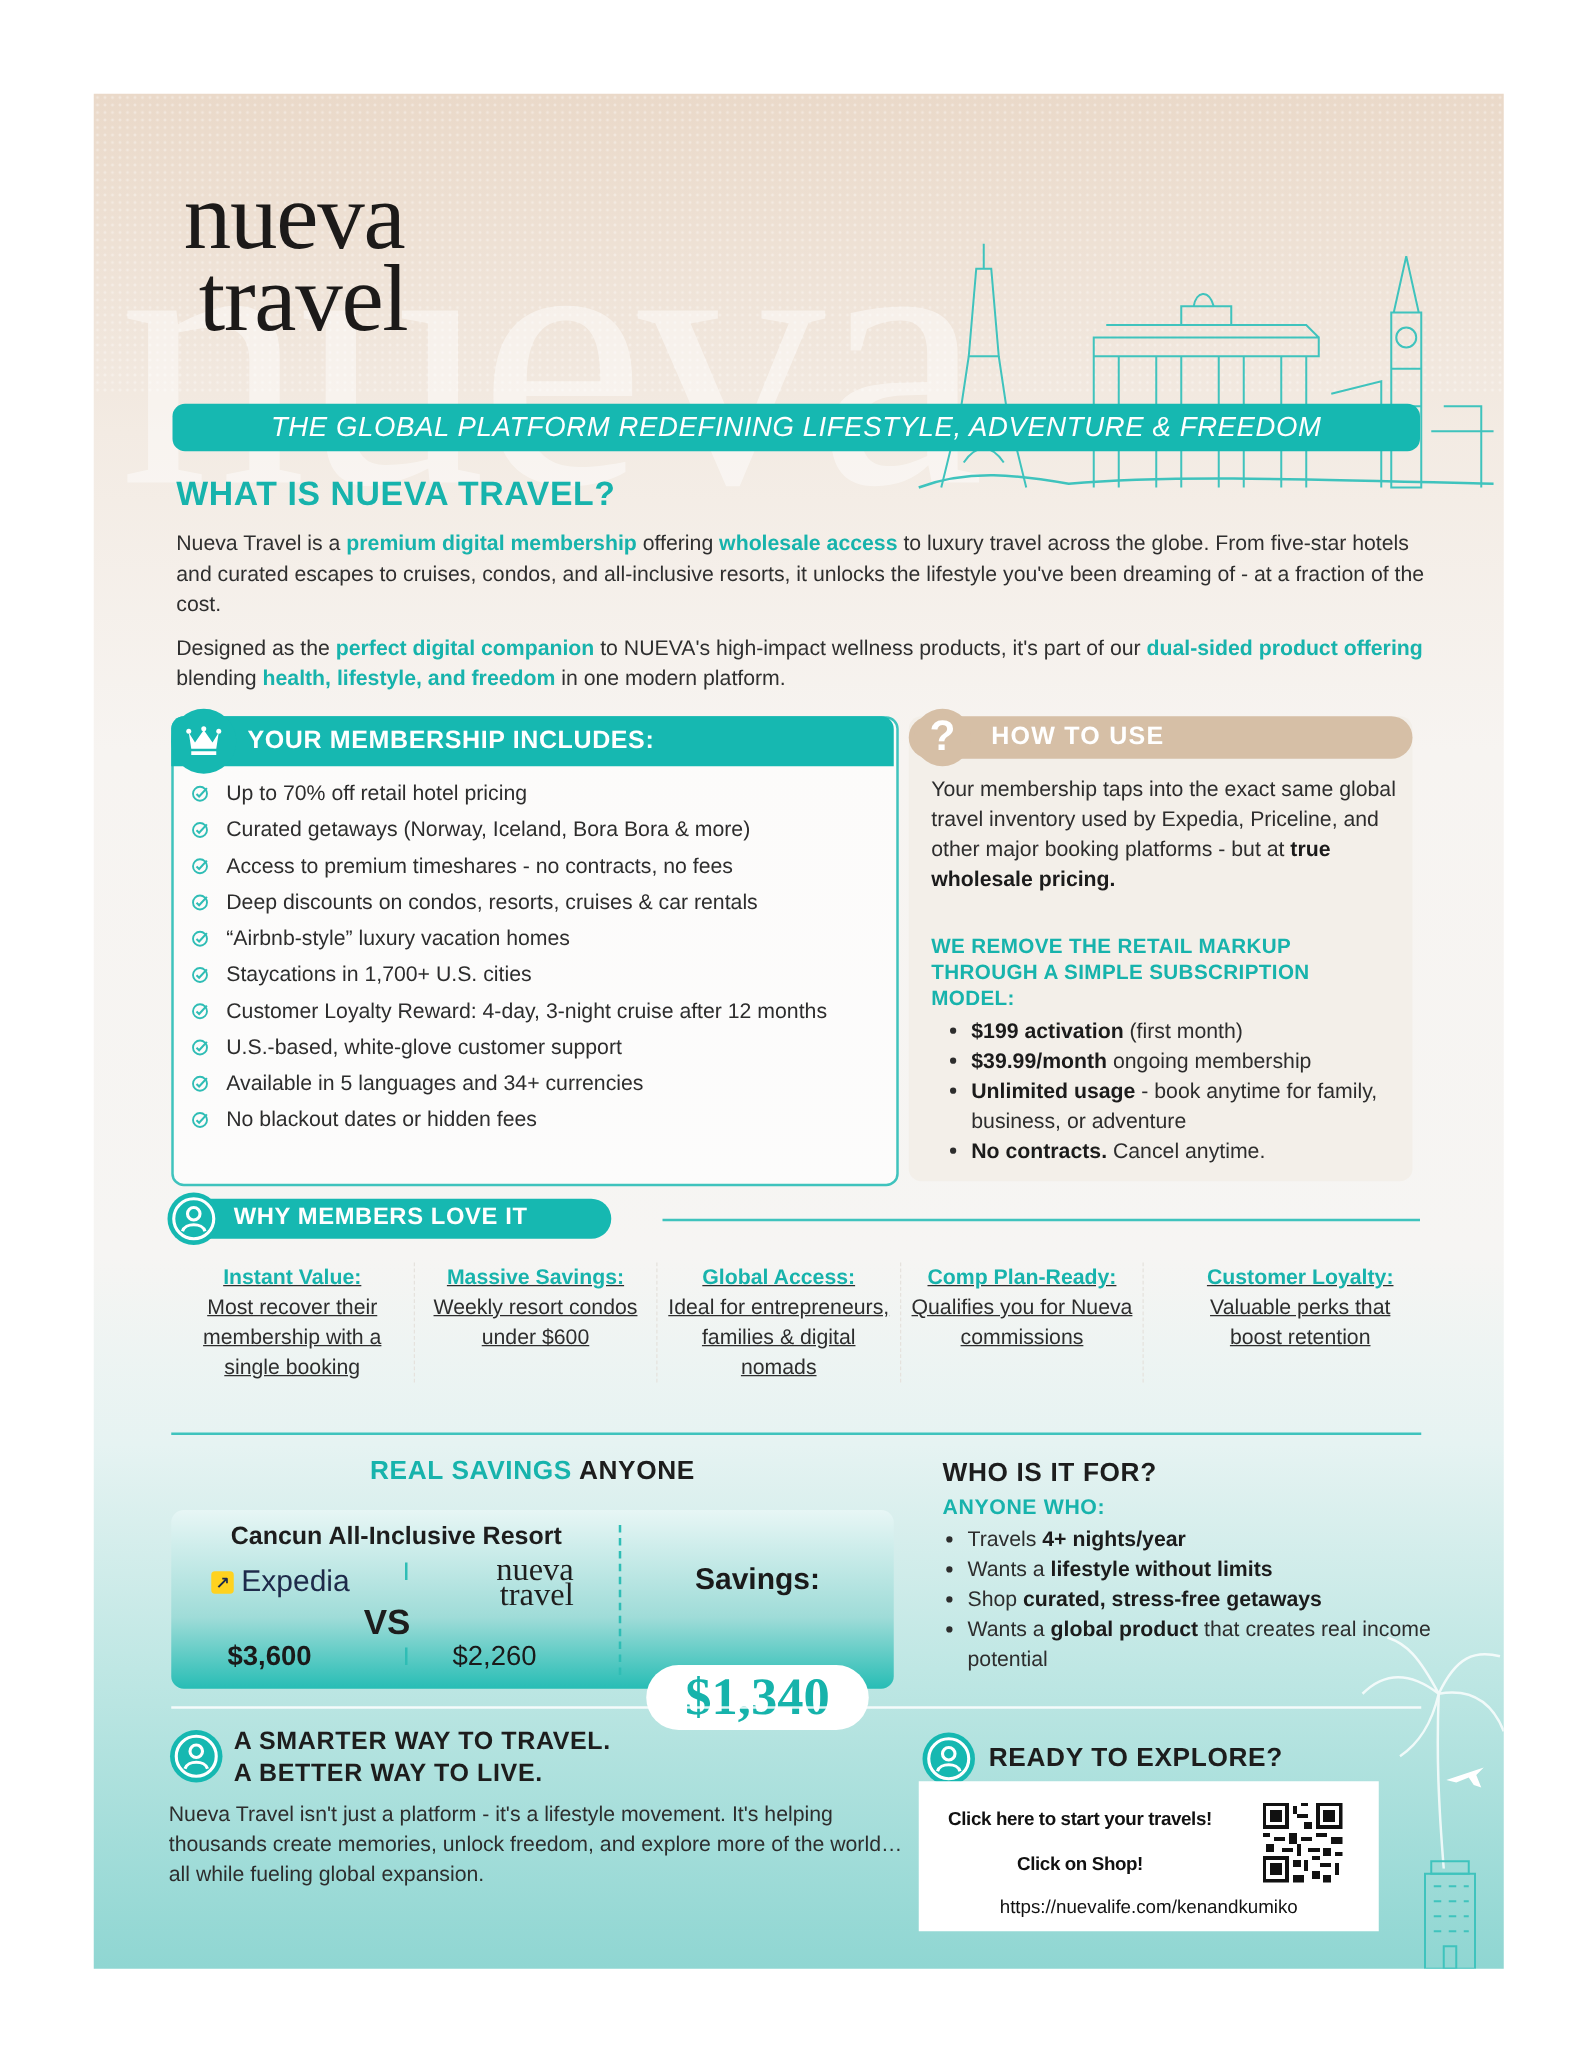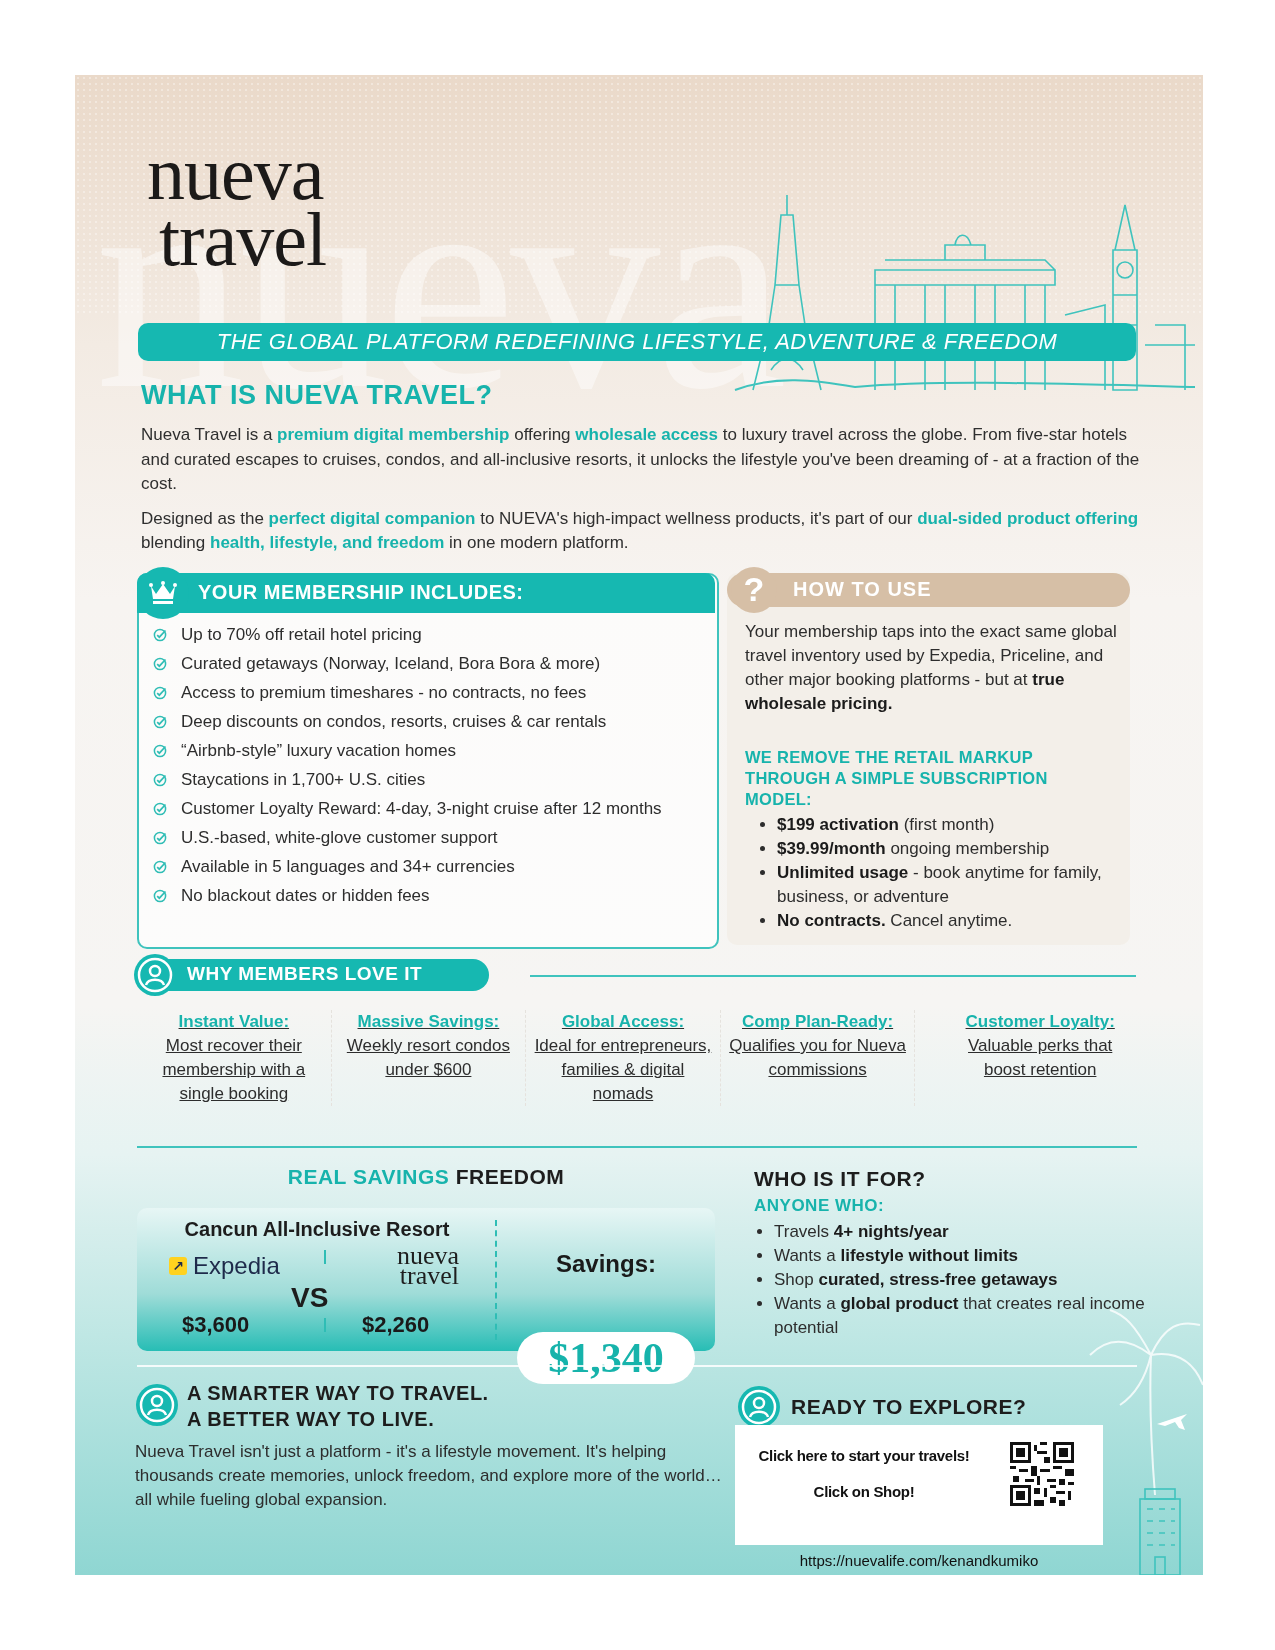--- a/index.html
+++ b/index.html
@@ -49,39 +49,39 @@
   .sav-title{position:absolute;left:62px;top:1090px;width:578px;text-align:center;font-weight:bold;font-size:21px;color:#1d1d1d;letter-spacing:.5px;}
   .sbox{position:absolute;left:62px;top:1133px;width:578px;height:143px;border-radius:10px;background:linear-gradient(180deg,#e7f6f5 0%,#9fdcd8 60%,#27bdb5 100%);}
   .sbox .resort{position:absolute;left:0;top:10px;width:360px;text-align:center;font-weight:bold;font-size:20px;color:#1d1d1d;}
   .exp-logo{position:absolute;left:32px;top:44px;font-size:24px;color:#1e2a4a;display:flex;align-items:center;gap:6px;}
   .exp-badge{width:18px;height:18px;background:#ffd21f;border-radius:3px;font-size:14px;line-height:18px;text-align:center;color:#1e2a4a;font-weight:bold;}
   .vs{position:absolute;left:154px;top:74px;font-weight:bold;font-size:28px;color:#1d1d1d;}
   .vbar{position:absolute;left:187px;top:42px;width:2px;height:14px;background:#2fbdb5;}
   .vbar2{position:absolute;left:187px;top:110px;width:2px;height:14px;background:#2fbdb5;}
   .nt-logo{position:absolute;left:230px;top:38px;font-family:"Liberation Serif","DejaVu Serif",serif;font-size:26px;line-height:20px;color:#1e1e1e;text-align:right;width:92px;}
   .price1{position:absolute;left:45px;top:104px;font-weight:bold;font-size:22px;color:#1a1a1a;}
-  .price2{position:absolute;left:225px;top:104px;font-weight:bold;font-size:22px;color:#1a1a1a;}
+  .price2{position:absolute;left:225px;top:104px;font-weight:normal;font-size:22px;color:#1a1a1a;}
   .sdiv{position:absolute;left:358px;top:12px;width:0;height:120px;border-left:2px dashed #2fbdb5;}
   .sv-label{position:absolute;left:360px;top:42px;width:218px;text-align:center;font-weight:bold;font-size:24px;color:#1a1a1a;}
   .sv-pill{position:absolute;left:380px;top:80px;width:178px;height:52px;background:#fff;border-radius:26px;text-align:center;font-family:"Liberation Serif","DejaVu Serif",serif;font-weight:bold;font-size:42px;line-height:52px;color:#16b3ab;margin-top:44px;}
   
   .who-title{position:absolute;left:679px;top:1092px;font-weight:bold;font-size:21px;color:#1d1d1d;letter-spacing:.5px;}
   .who-sub{position:absolute;left:679px;top:1121px;font-weight:bold;font-size:17px;color:#17b3ac;letter-spacing:.5px;}
   .who-list{position:absolute;left:679px;top:1145px;width:400px;margin:0;padding:0 0 0 20px;font-size:17px;line-height:24px;color:#2d2d2d;}
   .sep2{position:absolute;left:62px;top:1290px;width:1000px;height:2px;background:rgba(255,255,255,.85);}
   
   .sm-icon{position:absolute;left:60px;top:1308px;width:44px;height:44px;}
   .sm-title{position:absolute;left:112px;top:1305px;font-weight:bold;font-size:20px;line-height:26px;color:#1d1d1d;letter-spacing:.5px;}
   .sm-text{position:absolute;left:60px;top:1365px;width:600px;font-size:17px;line-height:24px;color:#2d2d2d;}
   .rd-icon{position:absolute;left:662px;top:1310px;width:44px;height:44px;}
   .rd-title{position:absolute;left:716px;top:1320px;font-weight:bold;font-size:21px;color:#1d1d1d;letter-spacing:.5px;}
   .cta{position:absolute;left:660px;top:1350px;width:368px;height:120px;background:#fff;}
   .cta .l1{position:absolute;left:14px;top:22px;width:230px;text-align:center;font-weight:bold;font-size:15px;color:#111;letter-spacing:-.3px;}
   .cta .l2{position:absolute;left:14px;top:58px;width:230px;text-align:center;font-weight:bold;font-size:15px;color:#111;letter-spacing:-.3px;}
-  .cta .url{position:absolute;left:0;top:92px;width:368px;text-align:center;font-size:15px;color:#111;margin-top:35px;}
+  .cta .url{position:absolute;left:0;top:92px;width:368px;text-align:center;font-size:15px;color:#111;}
   .qr{position:absolute;left:275px;top:17px;width:64px;height:64px;}
   .palm{position:absolute;left:1010px;top:1220px;width:120px;height:200px;}
   .hotel{position:absolute;left:1050px;top:1410px;width:70px;height:90px;}
   .plane{position:absolute;left:1080px;top:1335px;width:34px;height:24px;}
 </style>
 </head>
 <body>
 
 <div class="page">
   <div class="dots"></div>
@@ -195,21 +195,21 @@
   <div class="why-line"></div>
   <div class="why-cols" id="whycols">
       <div class="why-col"><span class="t">Instant Value:</span><span>Most recover their membership with a single booking</span></div>
       <div class="why-col"><span class="t">Massive Savings:</span><span>Weekly resort condos under $600</span></div>
       <div class="why-col"><span class="t">Global Access:</span><span>Ideal for entrepreneurs, families &amp; digital nomads</span></div>
       <div class="why-col"><span class="t">Comp Plan-Ready:</span><span>Qualifies you for Nueva commissions</span></div>
       <div class="why-col"><span class="t">Customer Loyalty:</span><span>Valuable perks that boost retention</span></div>
     </div>
   <div class="sep1"></div>
 
-  <div class="sav-title"><span class="tl">REAL SAVINGS</span><span> FREEDOM</span></div>
+  <div class="sav-title"><span class="tl">REAL SAVINGS</span><span> ANYONE</span></div>
   <div class="sbox">
     <div class="resort">Cancun All-Inclusive Resort</div>
     <div class="exp-logo">
       <span class="exp-badge">↗</span>
       <span>Expedia</span>
     </div>
     <div class="vbar"></div>
     <div class="vbar2"></div>
     <div class="vs">VS</div>
     <div class="nt-logo">

